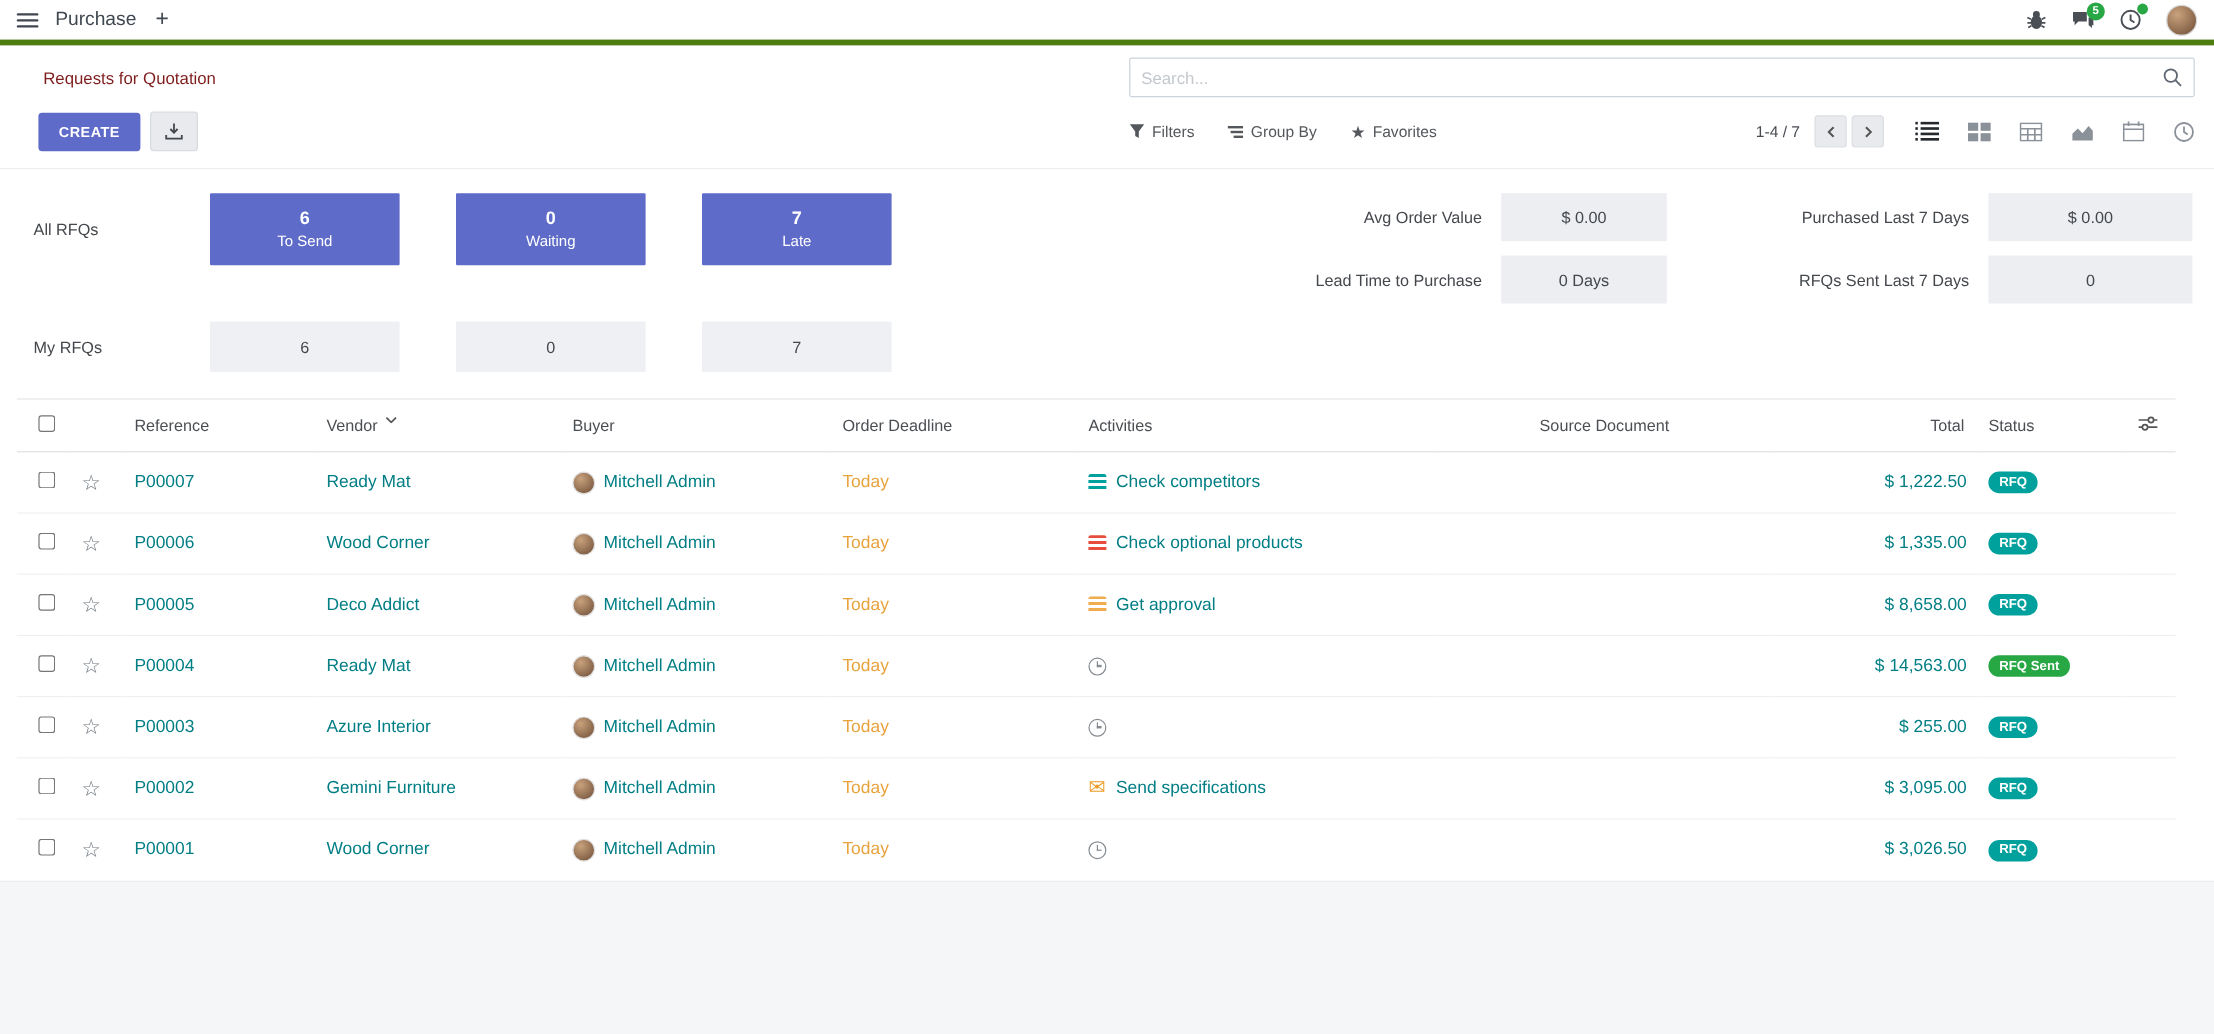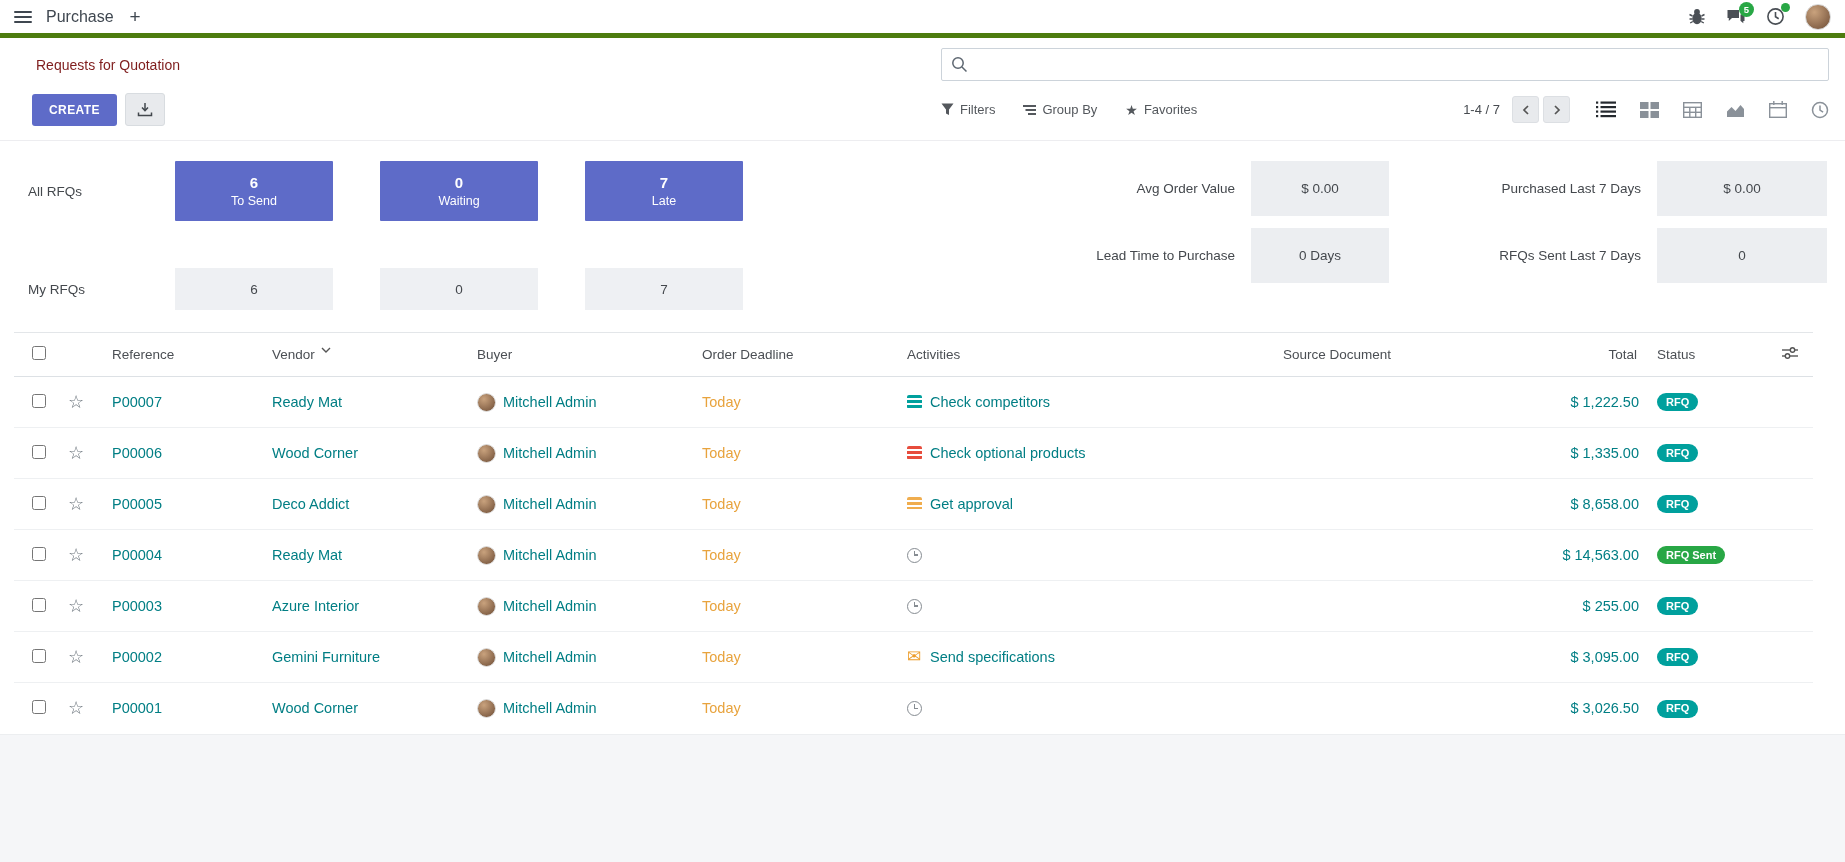--- a/index.html
+++ b/index.html
@@ -94,21 +94,21 @@
     display: flex; flex-direction: column; align-items: center; justify-content: center; gap: 3px;
   }
   .tile-blue .tile-value { font-size: 15px; font-weight: 700; }
   .tile-blue .tile-label { font-size: 12.5px; }
   .tile-gray {
     background: #eef0f3; color: #44484d; height: 42px; font-size: 13.5px;
     display: flex; align-items: center; justify-content: center;
   }
   .dash-right { margin-left: auto; display: grid; grid-template-columns: 160px 138px 236px 170px; column-gap: 16px; row-gap: 12px; align-items: center; margin-right: 2px; }
   .stat-label { font-size: 13.5px; color: #44484d; text-align: right; }
-  .stat-value { background: #eceef1; height: 55px; display: flex; align-items: center; justify-content: center; font-size: 13.5px; color: #44484d; }
+  .stat-value { background: #eceef1; height: 40px; display: flex; align-items: center; justify-content: center; font-size: 13.5px; color: #44484d; }
 
   
   .table-wrap { background: #fff; }
   table { border-collapse: collapse; table-layout: fixed; width: 1799px; margin-left: 14px; font-size: 14.5px; }
   thead tr { border-top: 1px solid #e3e6e9; border-bottom: 1px solid #dde1e5; }
   th { font-size: 13.5px; font-weight: 500; color: #4b4f54; text-align: left; padding: 13px 10px; white-space: nowrap; }
   th.th-center { text-align: center; }
   th.th-right { text-align: right; }
   tbody tr { border-top: 1px solid #eef0f2; height: 51px; }
   tbody tr:first-child { border-top: none; }
@@ -187,20 +187,21 @@
       <span class="nav-dot" data-interactable="false"></span>
     </span>
     <span class="avatar" data-interactable="true"></span>
   </div>
 </nav>
 
 <div class="control-panel" data-interactable="false">
   <div class="cp-row1">
     <div class="page-title" data-interactable="false">Requests for Quotation</div>
     <div class="searchbox" data-interactable="true">
+      <input type="text" data-interactable="true" placeholder="Search..." style="">
       <span data-interactable="true">
         <svg width="17" height="17" viewBox="0 0 17 17">
             <circle cx="7" cy="7" r="5.2" fill="none" stroke="#5d6670" stroke-width="1.5"></circle>
             <line x1="11" y1="11" x2="15.5" y2="15.5" stroke="#5d6670" stroke-width="1.5"></line>
           </svg>
       </span>
     </div>
   </div>
   <div class="cp-row2">
     <button class="btn-create" data-interactable="true">CREATE</button>

